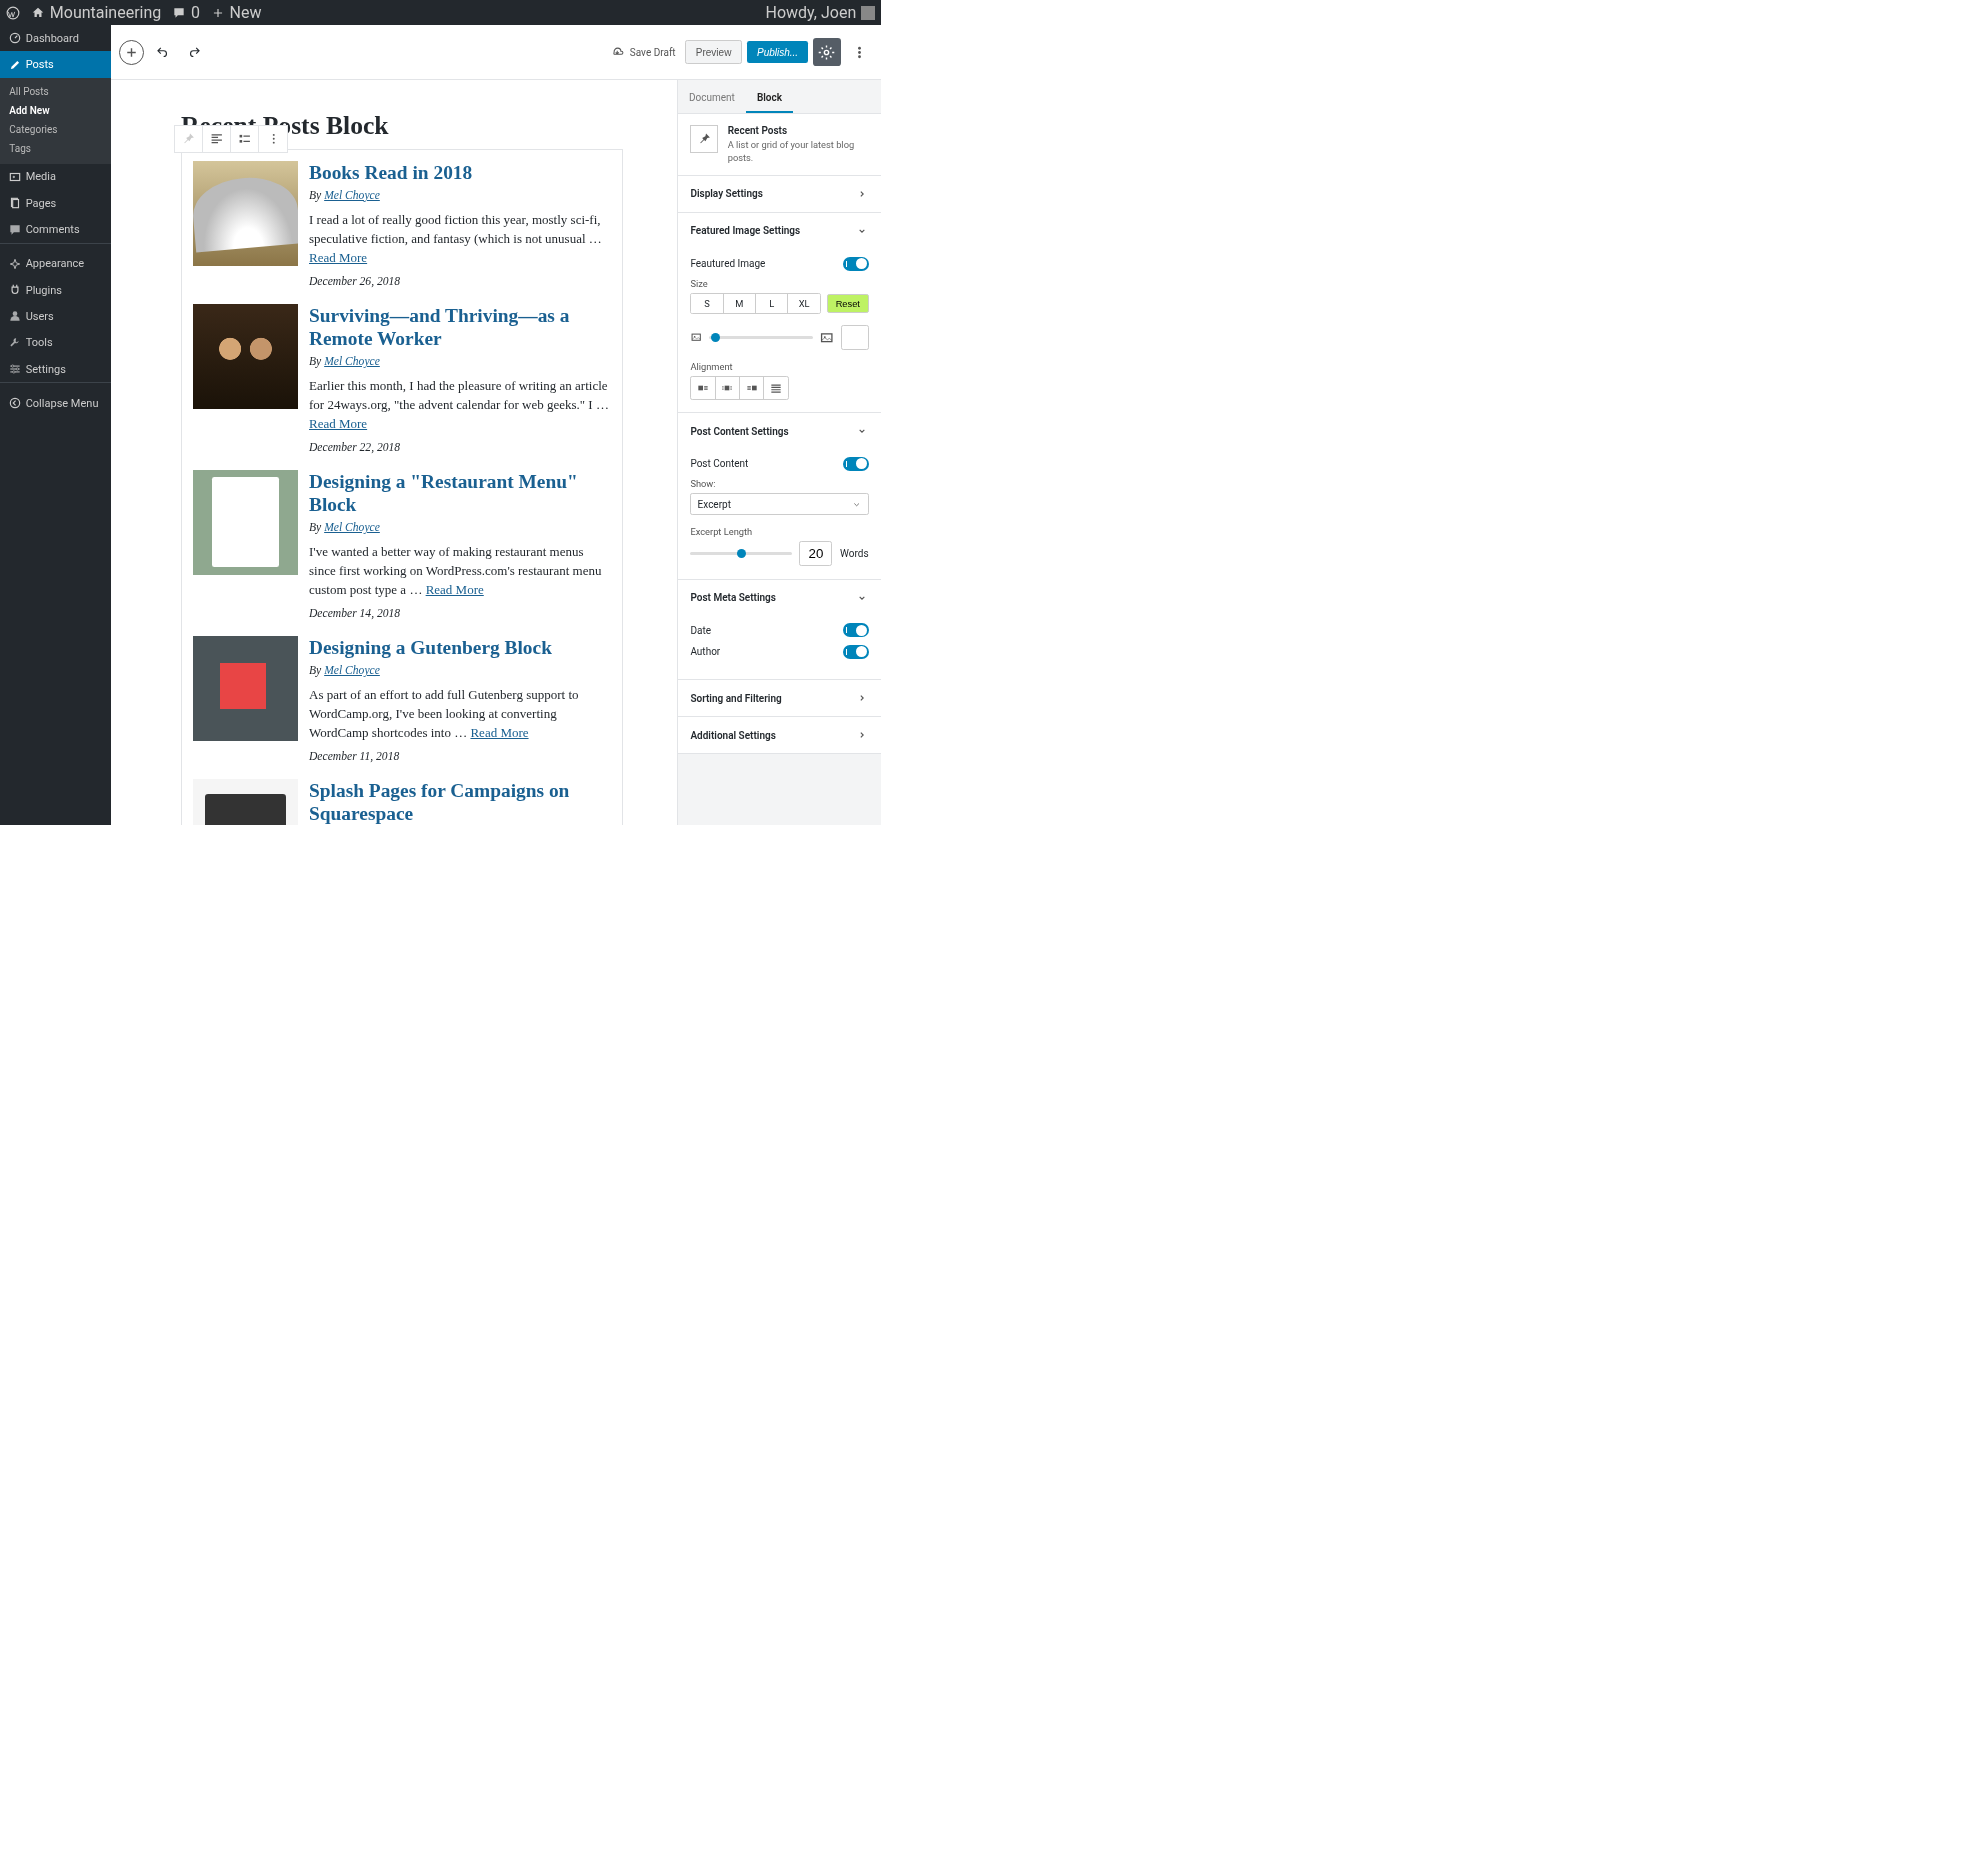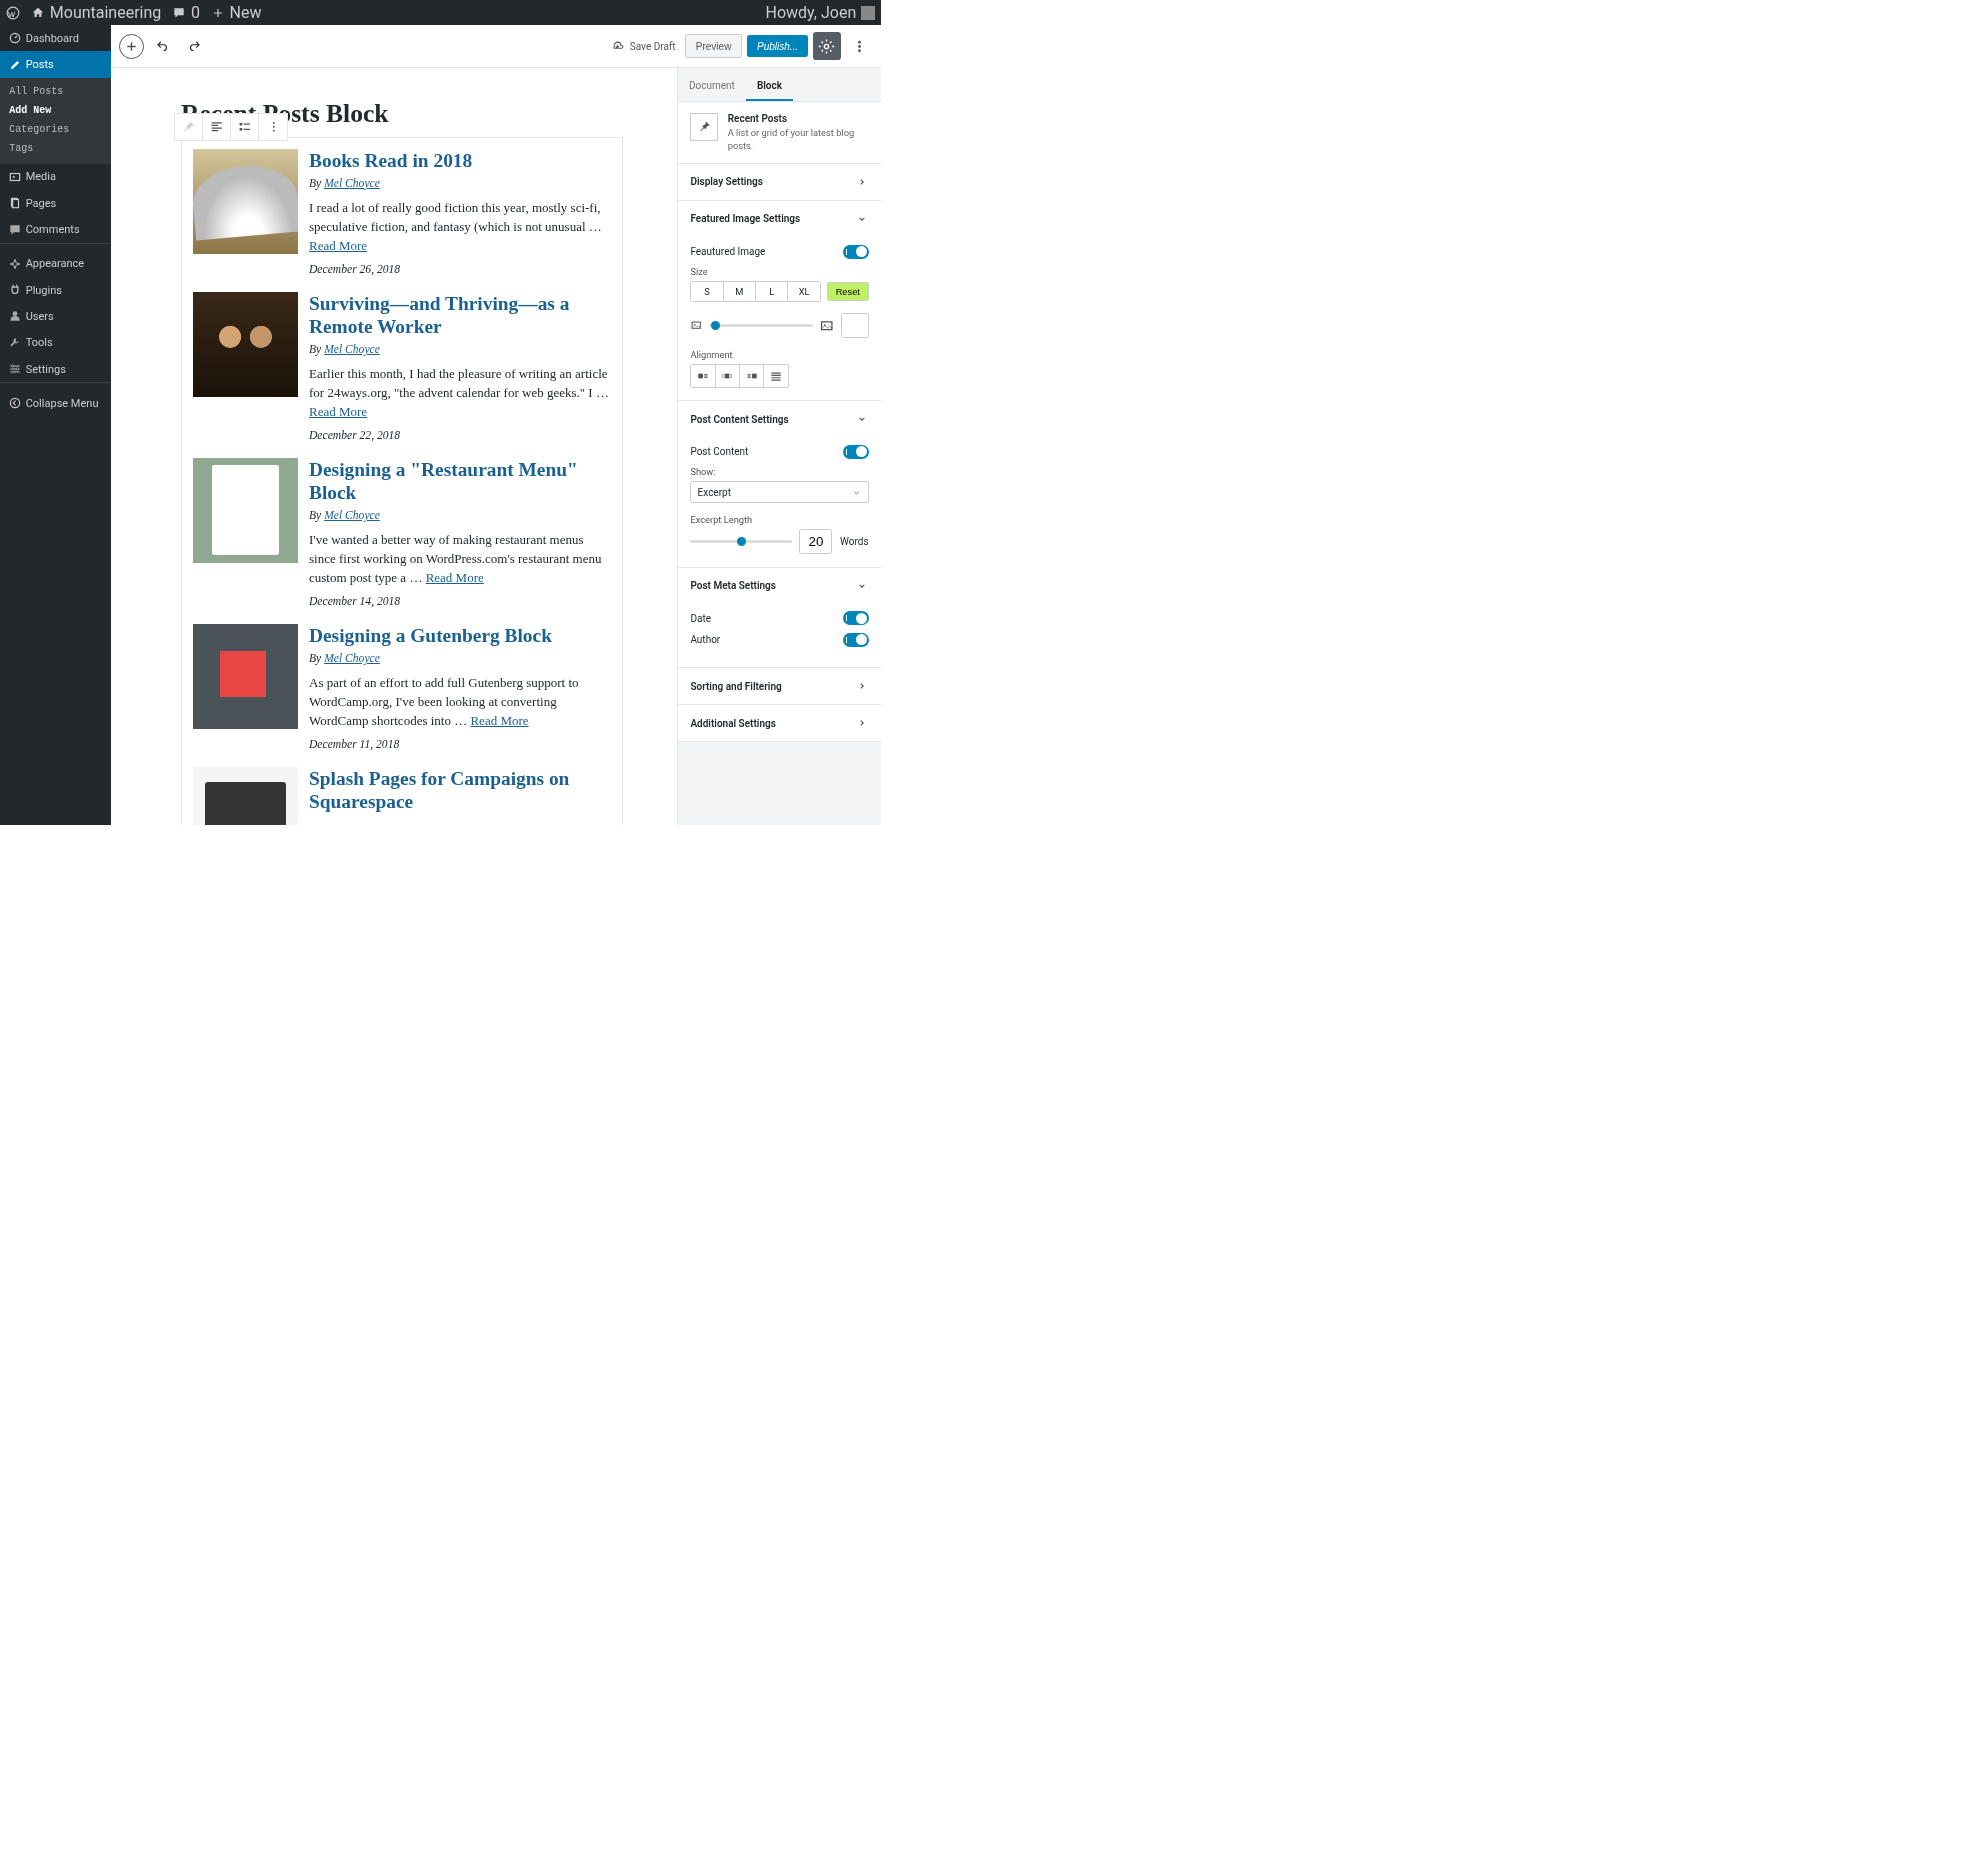--- a/index.html
+++ b/index.html
@@ -14,26 +14,26 @@
 .avatar { width:14px; height:14px; background:#888; display:inline-block; }
 
 
 .wrap { display:flex; height:calc(100% - 25px);}
 .sidebar { width:111px; background:#23282d; color:#ccc; font-size:11px; }
 .sidebar .sitem { display:flex; align-items:center; gap:4px; padding:6.2px 7.7px; cursor:pointer;}
 .sidebar .sitem svg { width:14px; height:14px; fill:rgba(255,255,255,0.6); }
 .sidebar .sitem.active { background:#0073aa; color:#fff; }
 .sidebar .sitem.active svg { fill:#fff;}
 .sidebar .sub { background:#32373c; padding:4.6px 0 6.2px; }
-.sidebar .sub .subitem { padding:3.9px 9.3px; color:#bbb; font-size:10px; cursor:pointer;font-family:Liberation Mono, monospace;}
+.sidebar .sub .subitem { padding:3.9px 9.3px; color:#bbb; font-size:10px; cursor:pointer;}
 .sidebar .sub .subitem.current { color:#fff; font-weight:600;}
 .sidebar .sep { height:7.7px; border-top:0.8px solid #3c434a;}
 
 .main { flex:1; display:flex; flex-direction:column; background:#fff;}
-.topbar { height:43px; border-bottom:0.8px solid #e2e4e7; display:flex; align-items:center; justify-content:space-between; padding:0 7.7px;}
+.topbar { height:55px; border-bottom:0.8px solid #e2e4e7; display:flex; align-items:center; justify-content:space-between; padding:0 7.7px;}
 .topbar .l, .topbar .r { display:flex; align-items:center; gap:4.6px;}
 .iconbtn { width:28px; height:28px; display:flex; align-items:center; justify-content:center; border-radius:3.1px; cursor:pointer;}
 .iconbtn svg { width:17px; height:17px; fill:#555;}
 .iconbtn.circle { border:1.5px solid #555; border-radius:50%; width:25px; height:25px;}
 .iconbtn.dim svg { fill:#ccc;}
 .savedraft { color:#555; display:flex; align-items:center; gap:4.6px; cursor:pointer; margin-right:4.6px;}
 .savedraft svg{width:15.5px;height:15.5px;fill:#555;}
 .btn { padding:5.4px 10px; border-radius:2.3px; font-size:10px; cursor:pointer;}
 .btn.preview { background:#f3f4f5; border:0.8px solid #ccc; color:#555;}
 .btn.publish { background:#0085ba; color:#fff; border:none;font-style:italic;}

